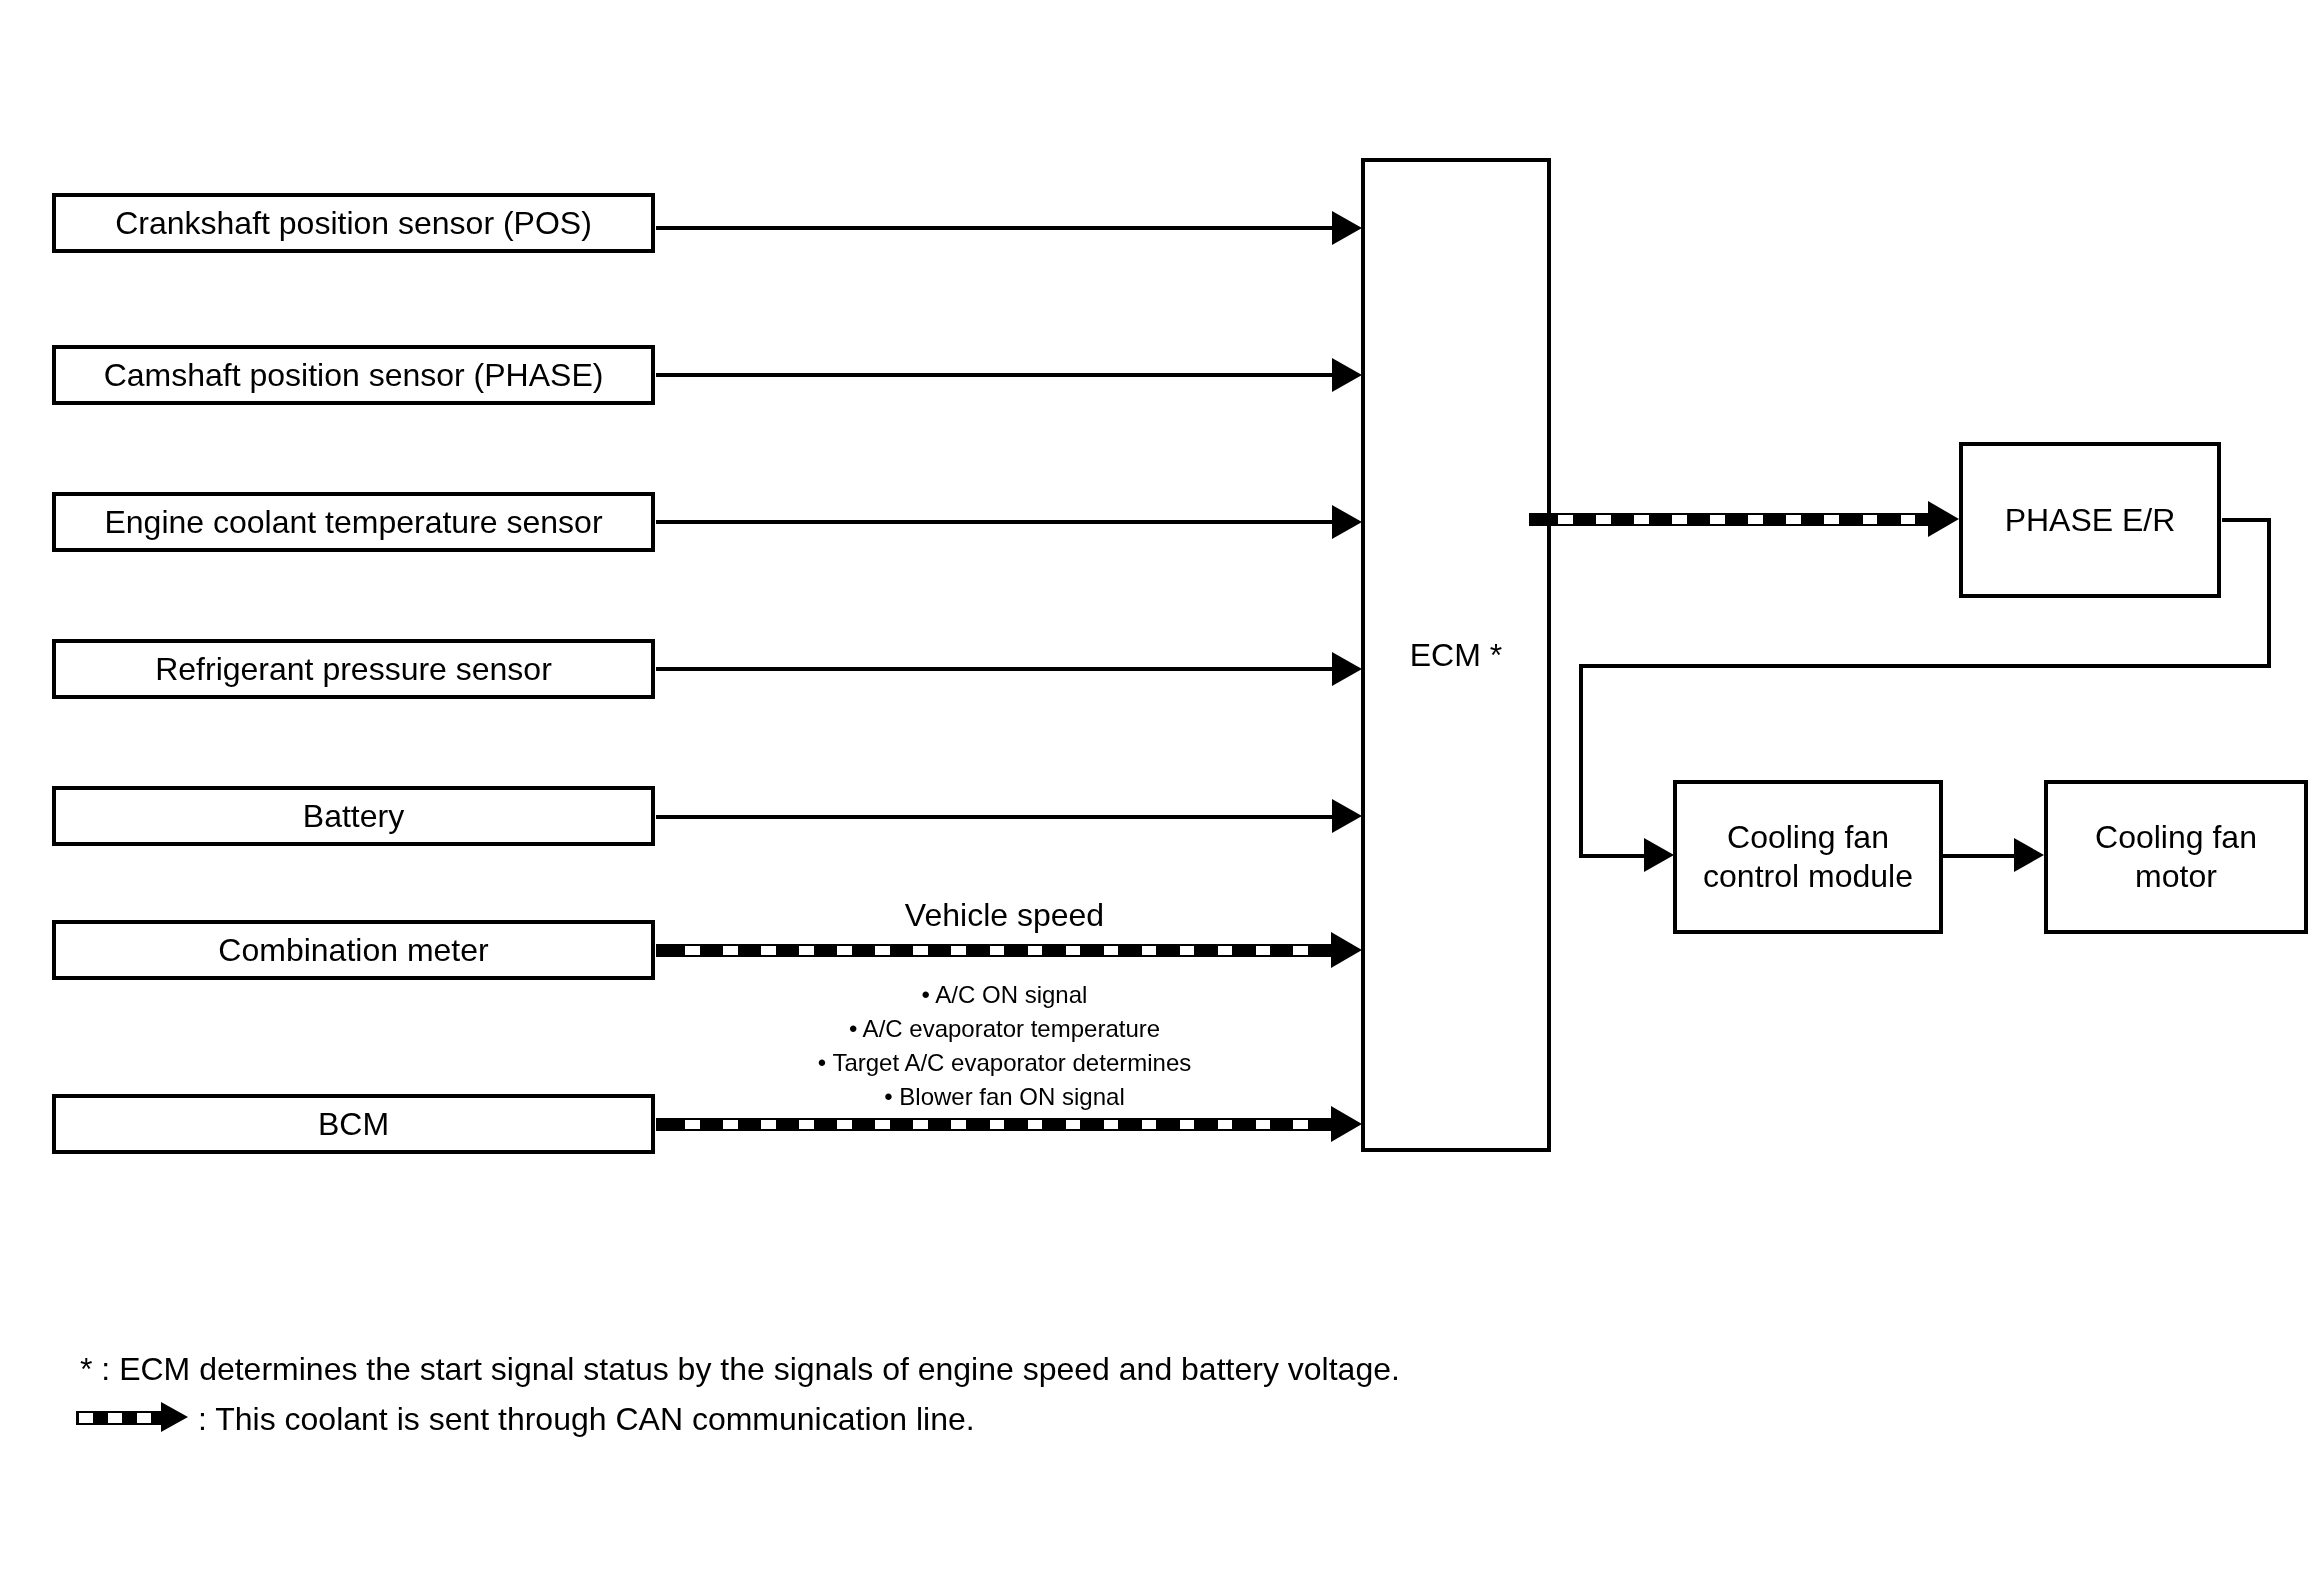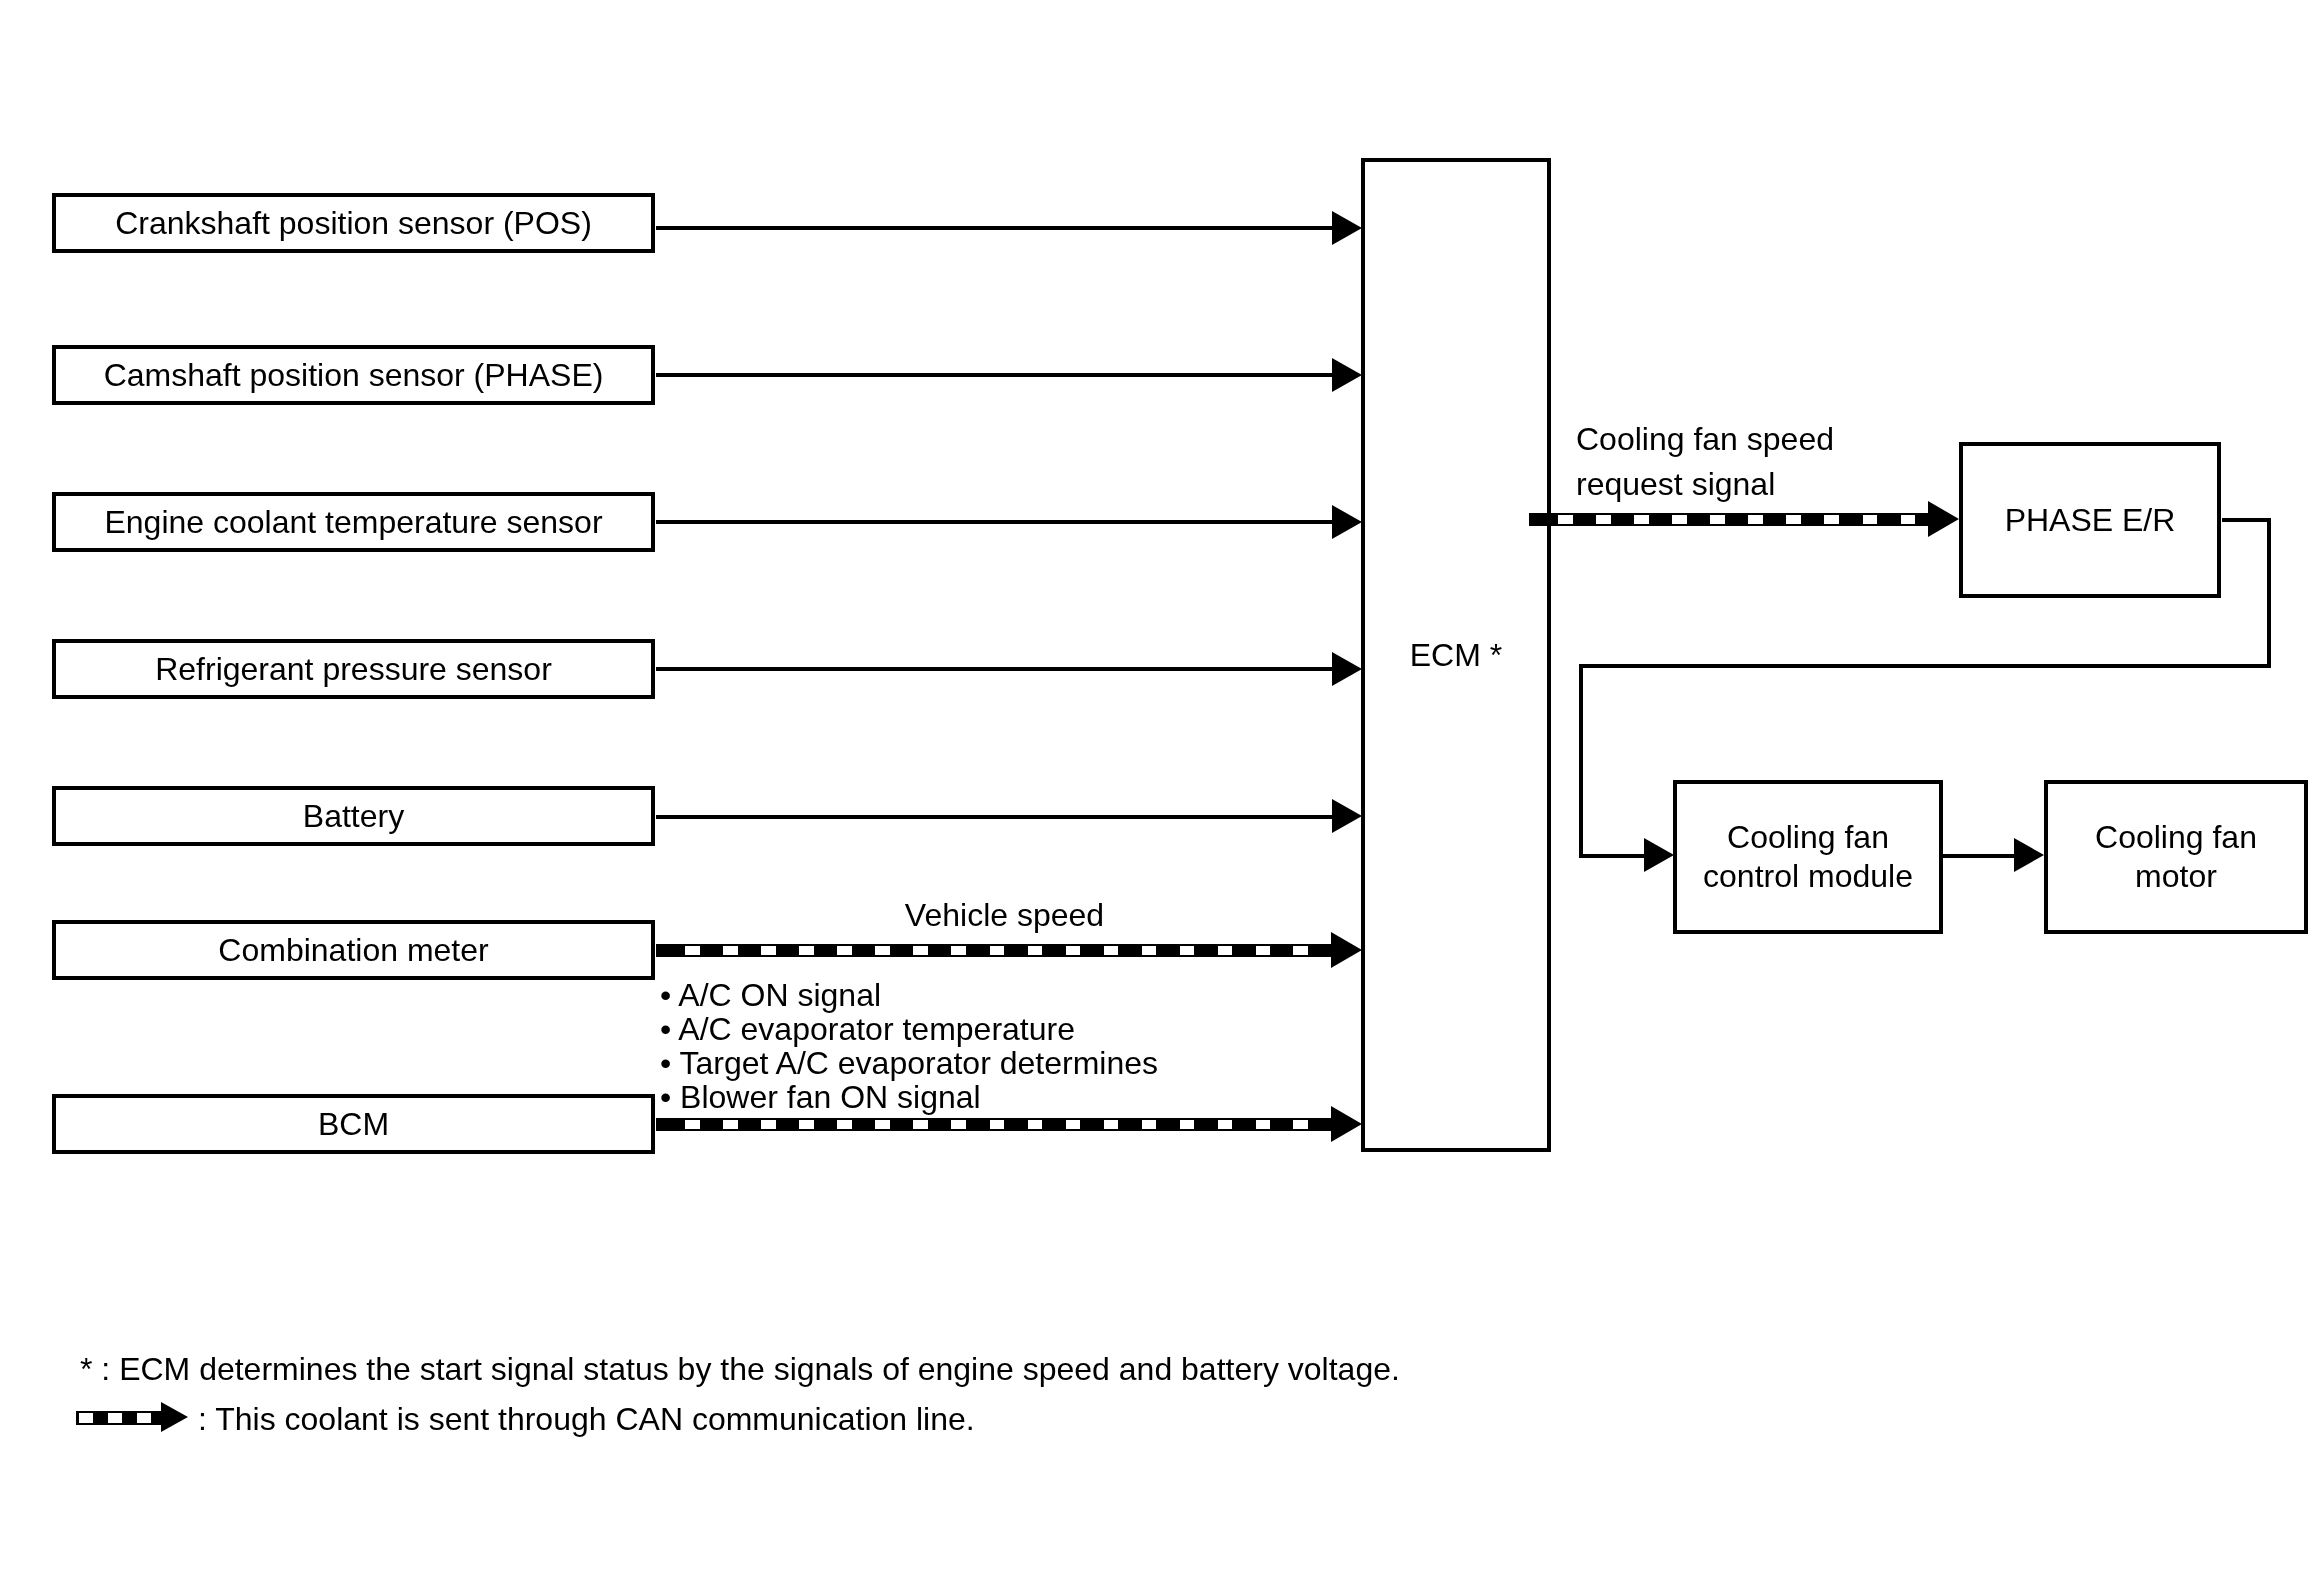--- a/index.html
+++ b/index.html
@@ -45,21 +45,21 @@
     background: repeating-linear-gradient(90deg, transparent 0 23.5px, #fff 23.5px 38px);
   }
   .canhead {
     position: absolute;
     width: 0; height: 0;
     border-top: 18.4px solid transparent;
     border-bottom: 18.4px solid transparent;
     border-left: 31px solid #000;
   }
   .sig-label { position: absolute; font-size: 32px; text-align: center; }
-  .bullets { position: absolute; font-size: 32px; line-height: 34px; }
+  .bullets { position: absolute; font-size: 24px; line-height: 34px; text-align: center; }
   .req-label { position: absolute; font-size: 32px; line-height: 45px; text-align: left; }
   .footnote { position: absolute; font-size: 32px; white-space: nowrap; }
   .legend-bar { position: absolute; left: 76px; top: 1411px; width: 85px; height: 13.8px; background: #000; }
   .legend-bar::after {
     content: "";
     position: absolute;
     top: 2.3px; bottom: 2.3px; left: 3.4px; right: 1.1px;
     background: repeating-linear-gradient(90deg, #fff 0 13.8px, transparent 13.8px 29px);
   }
   .legend-head {
@@ -123,24 +123,20 @@
     <div>• A/C ON signal</div>
     <div>• A/C evaporator temperature</div>
     <div>• Target A/C evaporator determines</div>
     <div>• Blower fan ON signal</div>
   </div>
 
   <div class="box" style="left:1361px; top:158px; width:190px; height:994px">
     <span>ECM *</span>
   </div>
 
-  <div class="req-label" style="left:1576px; top:417px">
-    <div>Cooling fan speed</div>
-    <div>request signal</div>
-  </div>
   <div class="canbar" style="left:1529px; top:513px; width:400px"></div>
   <div class="canhead" style="left:1928px; top:501px"></div>
 
   <div class="box" style="left:1959px; top:442px; width:262px; height:156px">
     <span>PHASE E/R</span>
   </div>
 
   <div class="hline" style="left:2222px; top:518px;  width:49px"></div>
   <div class="vline" style="left:2267px; top:518px;  height:150px"></div>
   <div class="hline" style="left:1579px; top:664px; width:692px"></div>

